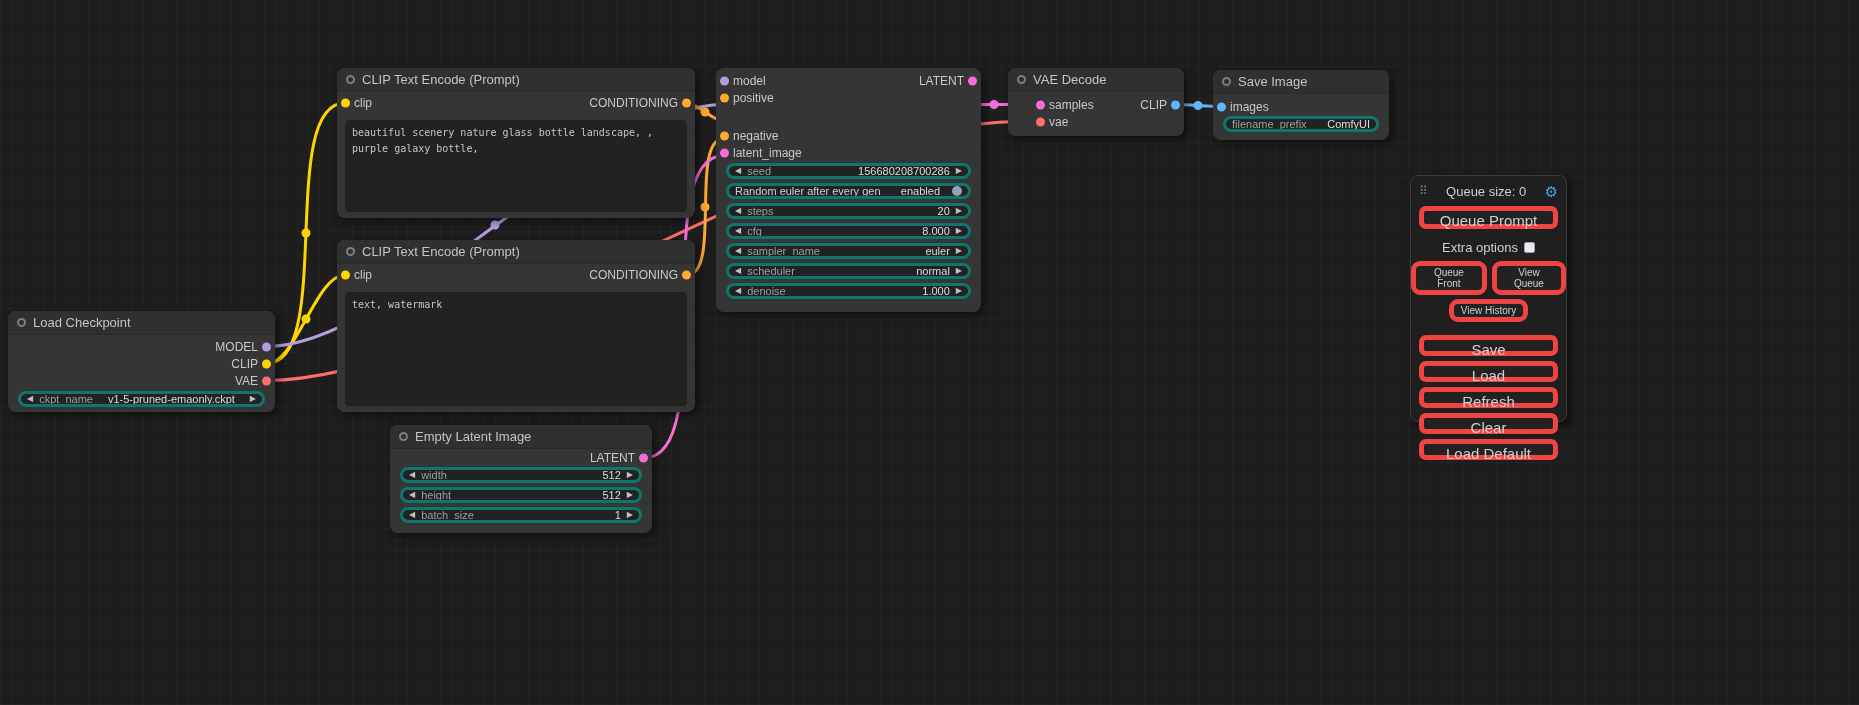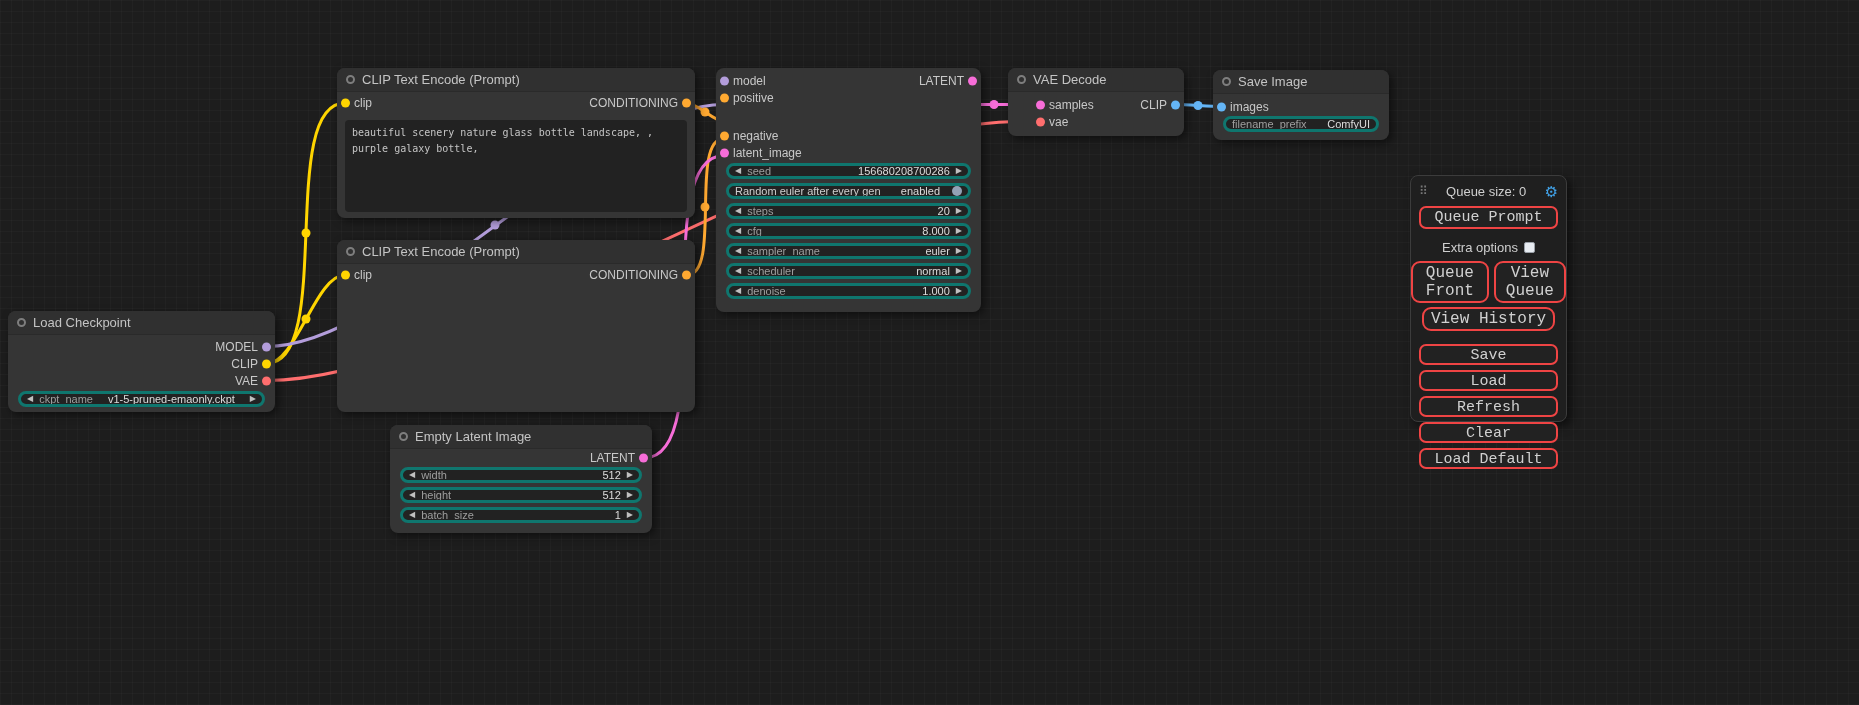--- a/index.html
+++ b/index.html
@@ -66,29 +66,29 @@
     position:absolute;z-index:3;left:1410px;top:175px;width:157px;height:247px;
     background:#1f1f1f;border:1px solid #3c3c3c;border-radius:8px;
     box-shadow:4px 4px 10px rgba(0,0,0,0.55);box-sizing:border-box;
     color:#cfcfcf;padding:6px 0 0;
   }
   .qp-header{display:flex;align-items:center;padding:0 8px;height:18px;}
   .drag-handle{color:#777;font-size:12px;line-height:1;cursor:grab;}
   .queue-size{flex:1;text-align:center;font-size:13px;color:#cfcfcf;}
   .gear{color:var(--c,#41a2e8);font-size:15px;line-height:1;cursor:pointer;}
   .qbtn{
-    display:block;background:#222;border:2px solid #ef4444;border-radius:7px;
-    color:#d0d0d0;font-family:Liberation Mono, monospace;cursor:pointer;
+    display:block;background:#222;border:5px solid #ef4444;border-radius:7px;
+    color:#d0d0d0;font-family:Liberation Sans, sans-serif;cursor:pointer;
     text-align:center;box-sizing:border-box;
   }
   .qbtn-prompt{width:calc(100% - 16px);margin:6px 8px 0;height:23px;font-size:15px;}
   .extra-row{display:flex;align-items:center;justify-content:center;gap:6px;margin-top:11px;font-size:13px;color:#cfcfcf;}
   .checkbox{width:11px;height:11px;background:#e8ecf2;border:1px solid #9aa0a8;border-radius:2px;box-sizing:border-box;cursor:pointer;}
   .small-row{display:flex;justify-content:center;gap:5px;margin-top:6px;}
-  .qbtn-small{display:inline-block;font-size:16px;padding:1px 7px;border-radius:9px;height:auto;}
+  .qbtn-small{display:inline-block;font-size:10px;padding:1px 7px;border-radius:9px;height:auto;}
   .qbtn-big{width:calc(100% - 16px);margin:5px 8px 0;height:21px;font-size:15px;}
   .qbtn-big.first{margin-top:13px;}
 </style>
 </head>
 <body>
 
 <div class="canvas">
 
   <svg class="wires" width="1859" height="705" viewBox="0 0 1859 705">
     <path class="wire" d="M 266.5 363.5 C 335 363.5, 277 103, 345 103" style="--c: #FFD500;"></path>
@@ -156,20 +156,21 @@
     <div class="node-title">
       <span class="collapse-dot"></span>
       <span>CLIP Text Encode (Prompt)</span>
     </div>
     <div class="slot-row" style="height:22px;">
       <span class="dot in" style="--c: #FFD500;"></span>
       <span class="slot-label">clip</span>
       <span class="slot-label">CONDITIONING</span>
       <span class="dot out" style="--c: #FFA931;"></span>
     </div>
+    <div class="prompt-box" style="height:114px;">text, watermark</div>
   </div>
 
   <div class="node" style="left:390px;top:425px;width:262px;height:108px;">
     <div class="node-title">
       <span class="collapse-dot"></span>
       <span>Empty Latent Image</span>
     </div>
     <div class="slot-row out-only" style="height:18px;">
       <span class="slot-label">LATENT</span>
       <span class="dot out" style="--c: #F76DD8;"></span>

